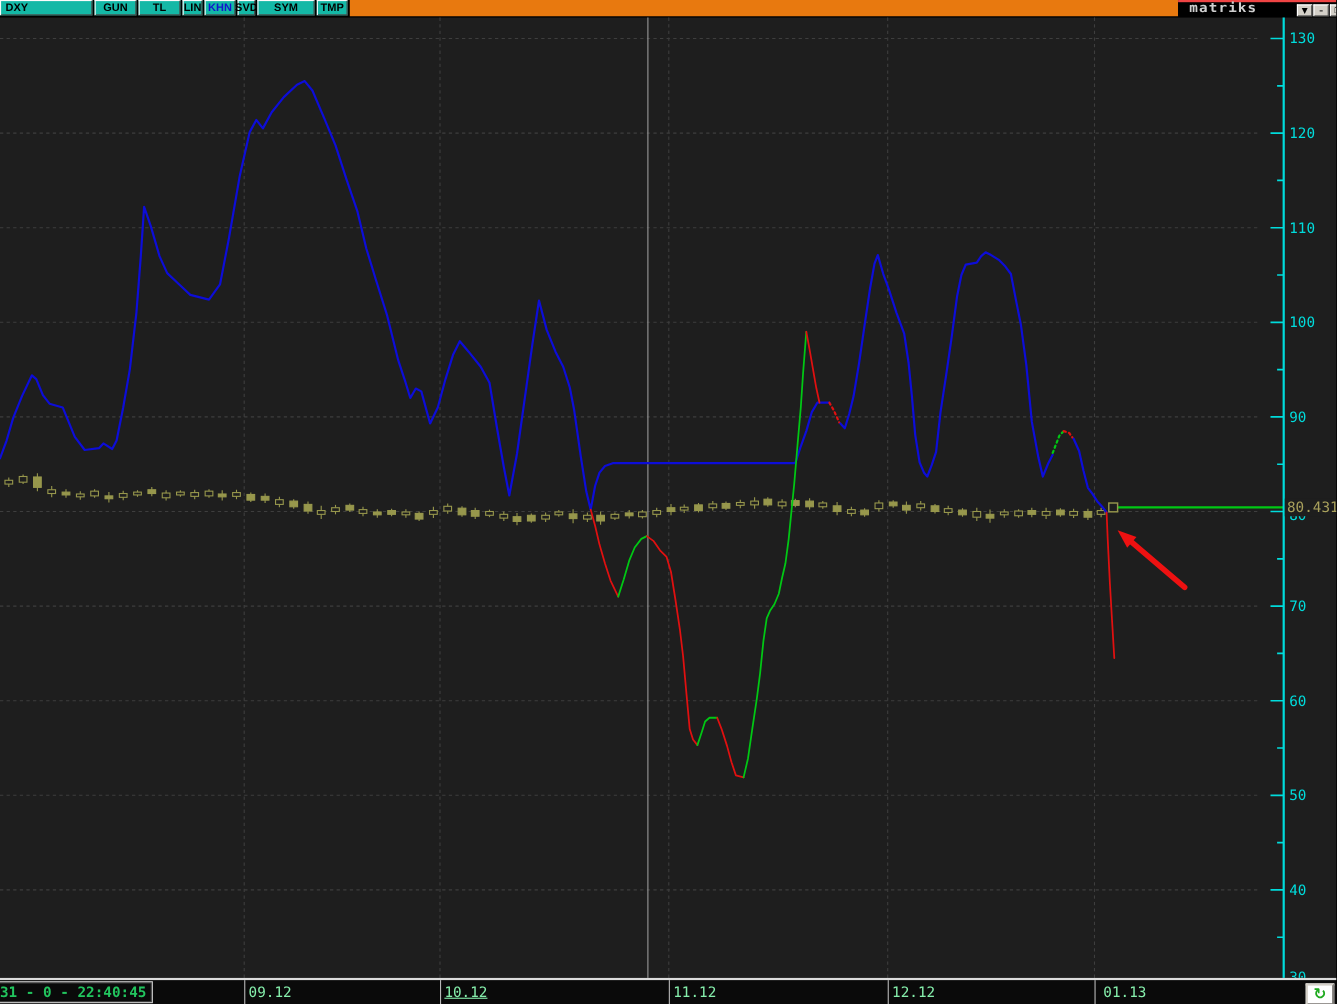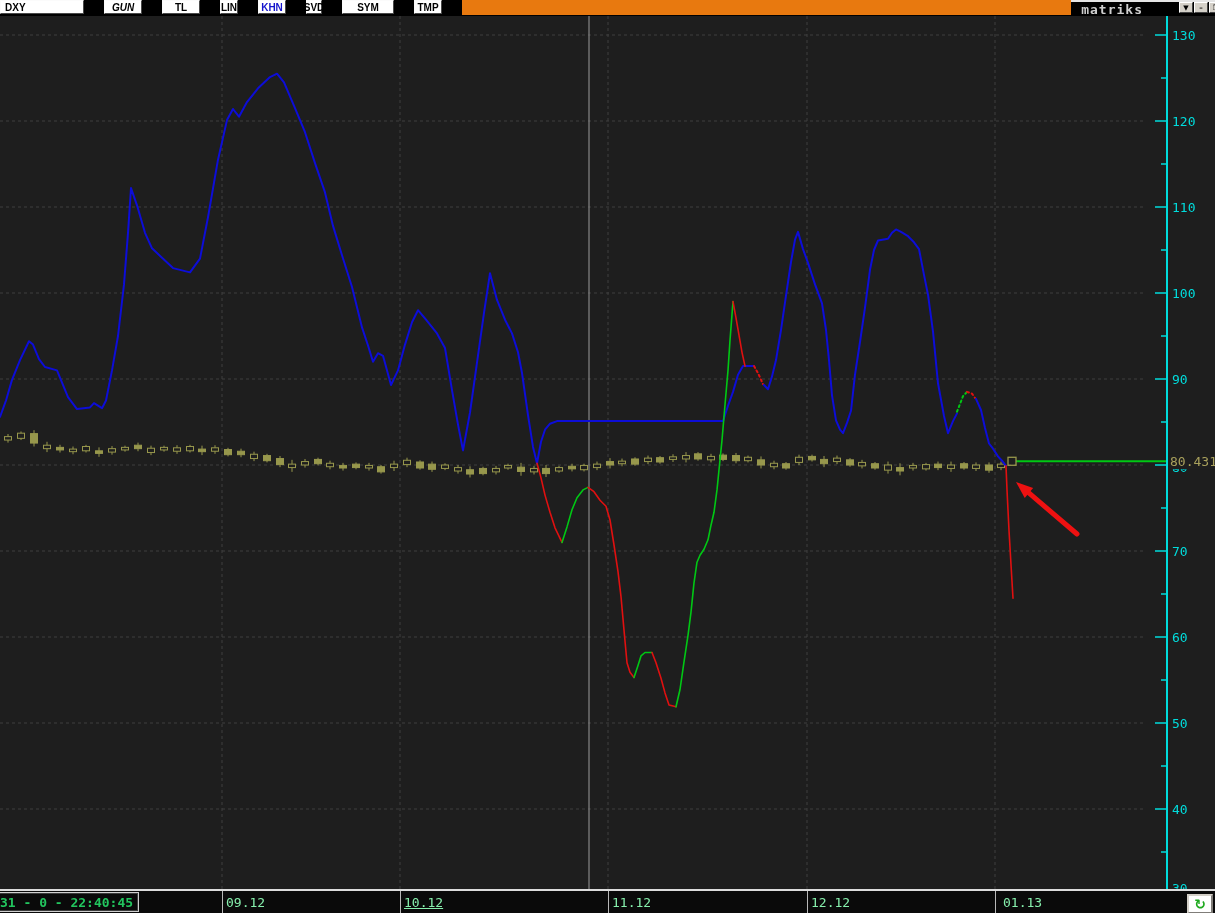--- a/index.html
+++ b/index.html
@@ -1,26 +1,26 @@
 <!DOCTYPE html>
 <html><head>
 <meta charset="utf-8">
 <style>
   html,body{margin:0;padding:0;background:#000;width:1215px;height:913px;overflow:hidden;}
   #stage{position:relative;width:1215px;height:913px;background:#000;font-family:"Liberation Sans",sans-serif;}
 
   
   .titlebar{position:absolute;top:0;left:0;width:1215px;height:15px;background:#000;display:flex;align-items:flex-start;overflow:hidden;z-index:30;}
-  .tab{height:14px;margin-right:20px;box-sizing:border-box;background:#ffffff;border:1px solid;
+  .tab{height:14px;margin-right:2px;box-sizing:border-box;background:#14b8a6;border:1px solid;
        border-color:#fbfbfb #4a4a4a #4a4a4a #fbfbfb;font:bold 10px "Liberation Sans",sans-serif;color:#000;
        display:flex;align-items:center;justify-content:center;padding:0 2px;cursor:default;flex:0 0 auto;}
   .tab.first{justify-content:flex-start;padding-left:4px;}
   .tab.active{color:#1414cc;}
   .orange-fill{flex:1;height:15px;background:#e8790f;}
-  .brand-zone{flex:0 0 auto;height:15px;background:#000;border-top:2px solid #e5e5e5;display:flex;align-items:flex-start;
+  .brand-zone{flex:0 0 auto;height:15px;background:#000;border-top:2px solid #ef4444;display:flex;align-items:flex-end;
               box-sizing:border-box;padding:0 0 0 10px;gap:15px;}
   .brand{color:#cfcfcf;font:bold 13px "DejaVu Sans Mono",monospace;letter-spacing:1px;transform:scaleY(.9);}
   .winbtn{width:14px;height:11px;box-sizing:border-box;background:#d4d0c8;border:1px solid;border-color:#fff #444 #444 #fff;
           font:bold 7px/8px "DejaVu Sans",sans-serif;color:#000;display:flex;align-items:center;justify-content:center;flex:0 0 auto;}
   .winbtn.clipped{margin-right:-8px;}
 
   
   #chart-svg{position:absolute;top:0;left:0;z-index:5;}
 
   
@@ -36,21 +36,21 @@
               font:bold 14px/14px "DejaVu Sans",sans-serif;color:#1faa1f;}
 </style>
 </head>
 <body>
 
 <div id="stage">
 
   <div class="titlebar">
     <div style="display:flex;flex:0 0 auto;">
         <div class="tab first" style="width: 84px;">DXY</div>
-        <div class="tab" style="width: 38px; font-style: italic;">GUN</div>
+        <div class="tab" style="width: 38px;">GUN</div>
         <div class="tab" style="width: 38px;">TL</div>
         <div class="tab" style="width: 18px;">LIN</div>
         <div class="tab active" style="width: 28px;">KHN</div>
         <div class="tab" style="width: 16px;">SVD</div>
         <div class="tab" style="width: 52px;">SYM</div>
         <div class="tab" style="width: 28px;">TMP</div>
       </div>
     <div class="orange-fill"></div>
     <div class="brand-zone">
       <span class="brand">matriks</span>

